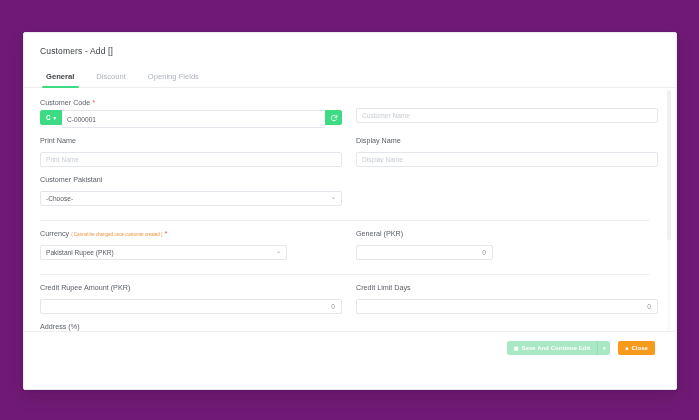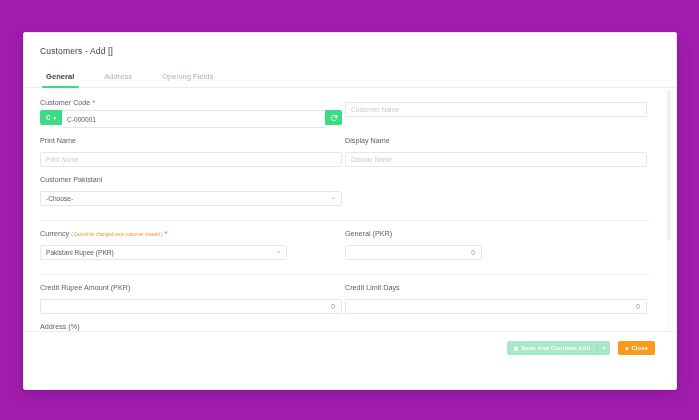--- a/index.html
+++ b/index.html
@@ -4,21 +4,21 @@
 <style>
   * { box-sizing: border-box; }
   html, body {
     margin: 0; padding: 0;
     width: 699px; height: 420px;
     overflow: hidden;
     background: #ffffff;
     font-family: "Liberation Sans", sans-serif;
   }
 
-  #page { position: relative; width: 699px; height: 420px; background: #a21caf; }
+  #page { position: relative; width: 699px; height: 420px; background: #701a75; }
 
   
   .modal {
     position: absolute;
     left: 23px; top: 32px;
     width: 654px; height: 358px;
     background: #ffffff;
     border: 1px solid #e9ecef;
     border-radius: 2px;
     box-shadow: 0 6px 18px rgba(0,0,0,0.13), 0 1px 3px rgba(0,0,0,0.08);
@@ -33,21 +33,21 @@
     color: #3c4043;
     letter-spacing: 0.15px;
     font-weight: 400;
     white-space: nowrap;
   }
 
   
   .tabs {
     display: flex;
     align-items: flex-end;
-    gap: 8px;
+    gap: 0px;
     padding: 0 16px;
     border-bottom: 1px solid #ececec;
     height: 23px;
   }
   .tab {
     font-size: 7.6px;
     color: #adb3bb;
     padding: 0 11px 6px 11px;
     position: relative;
     cursor: pointer;
@@ -88,21 +88,22 @@
     position: absolute;
     top: 0; left: 0;
     width: 4px; height: 150px;
     background: #f0f0f0;
     border-radius: 2px;
   }
 
   
   .row {
     display: flex;
-    gap: 3px;
+    gap: 14px;
+    align-items: center;
   }
   .col-left { width: 302px; flex: 0 0 302px; }
   .col-right { width: 302px; flex: 0 0 302px; }
 
   .field { margin-bottom: 8px; }
 
   label.fl {
     display: block;
     font-size: 7.2px;
     color: #5b6168;
@@ -250,21 +251,21 @@
 <div id="page">
 
   <div class="modal">
 
     <div class="modal-header">
       <div class="modal-title">Customers - Add []</div>
     </div>
 
     <div class="tabs">
       <div class="tab active">General</div>
-      <div class="tab">Address</div>
+      <div class="tab">Discount</div>
       <div class="tab">Opening Fields</div>
     </div>
 
     <div class="modal-body">
       <div class="scroll-area">
 
         <div class="row">
           <div class="col-left">
             <div class="field">
               <label class="fl">

